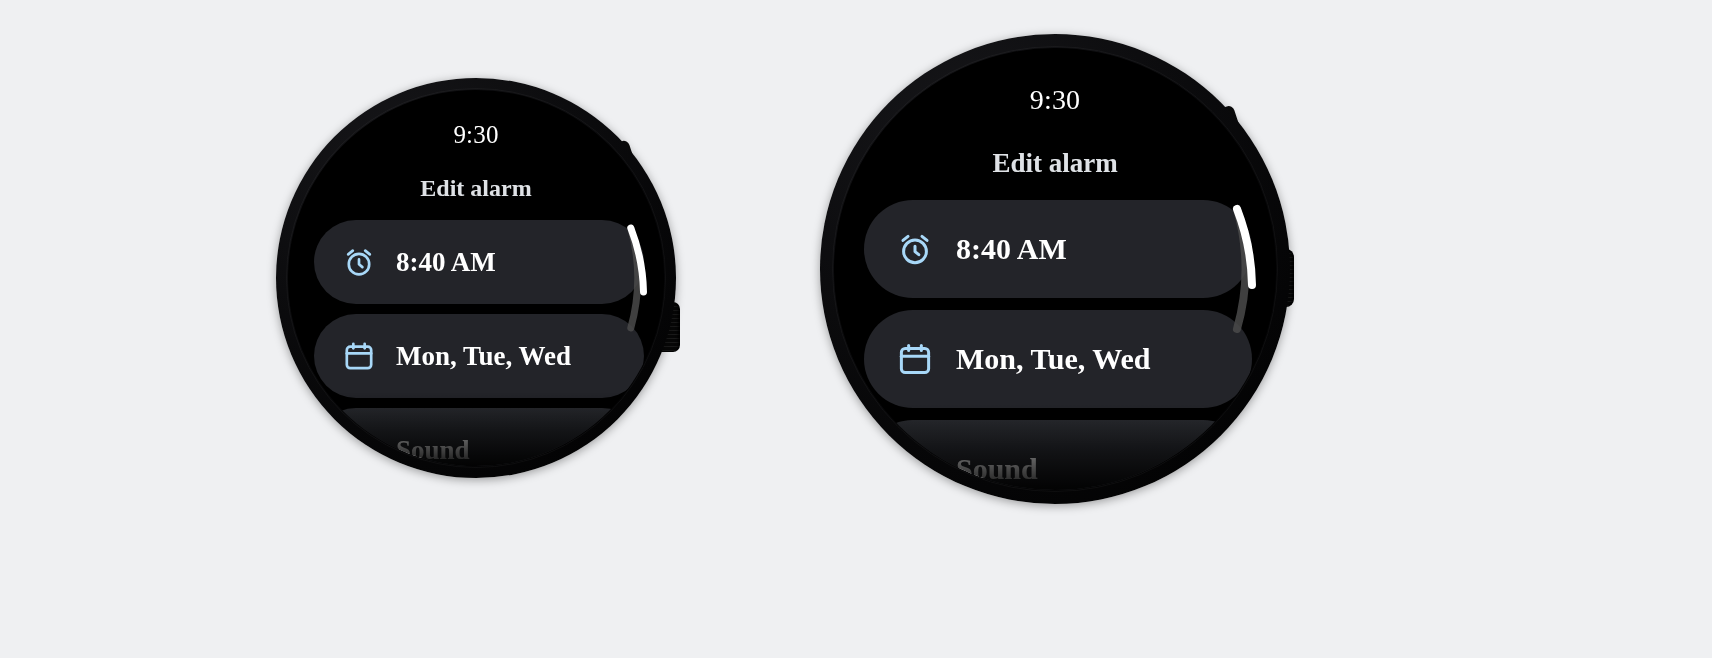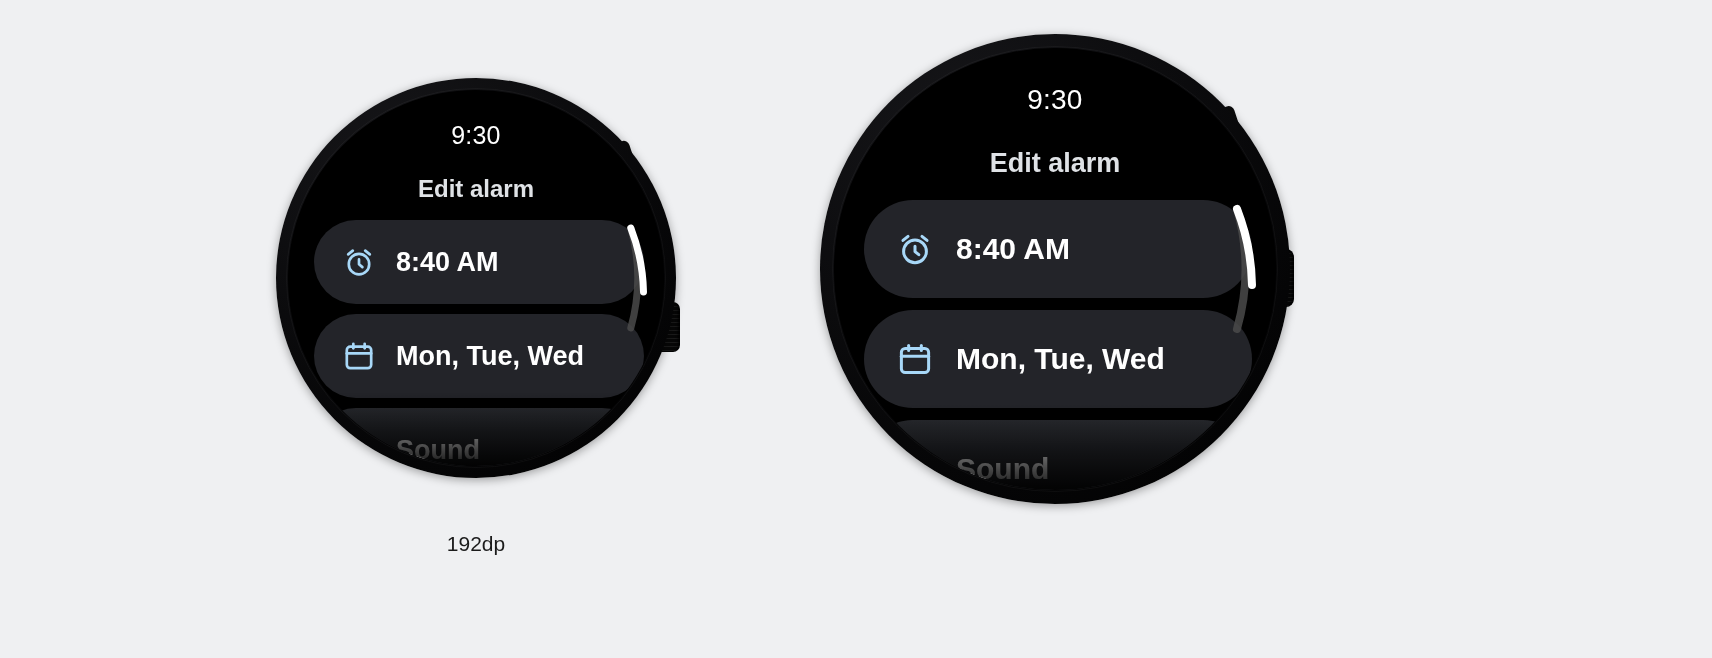--- a/index.html
+++ b/index.html
@@ -47,20 +47,21 @@
     border:1px solid rgba(255,255,255,.045);
     pointer-events:none;
     z-index:4;
   }
   .screen{
     position:absolute;
     border-radius:50%;
     background:#000;
     overflow:hidden;
     z-index:3;
+    font-family:Liberation Serif, serif;
   }
 
   .time-chip{
     position:absolute;left:0;right:0;text-align:center;
     color:#ffffff;font-weight:400;letter-spacing:.2px;
   }
   .screen-title{
     position:absolute;left:0;right:0;text-align:center;
     color:#dfe2e6;font-weight:700;
   }
@@ -162,21 +163,20 @@
 
       <svg class="scrollbar" viewBox="0 0 400 400" style="left:0;top:0;width:400px;height:400px;">
         <path d="M 354.8 150 A 186 186 0 0 1 354.8 250" stroke="#4a4a4a" stroke-width="7" stroke-linecap="round" fill="none" opacity=".85"></path>
         <path d="M 354.8 150 A 186 186 0 0 1 367.5 214" stroke="#ffffff" stroke-width="7" stroke-linecap="round" fill="none"></path>
       </svg>
 
       <div class="bezel-ring" style="left:10px;top:10px;width:378px;height:378px;"></div>
     </div>
   </div>
 
-  <div class="caption" style="left:376px;top:532px;width:200px;">192dp</div>
 
   <div class="watch" style="left:820px;top:34px;width:470px;height:470px;">
 
     <div class="lug" style="left:378px;top:76px;width:42px;height:42px;transform:rotate(-18deg);"></div>
 
     <div class="crown" style="left:440px;top:215px;width:34px;height:58px;border-radius:4px 8px 8px 4px;"></div>
 
     <div class="body" style="left:0;top:0;width:470px;height:470px;">
       <div class="screen" style="left:14px;top:14px;width:442px;height:442px;">
 

